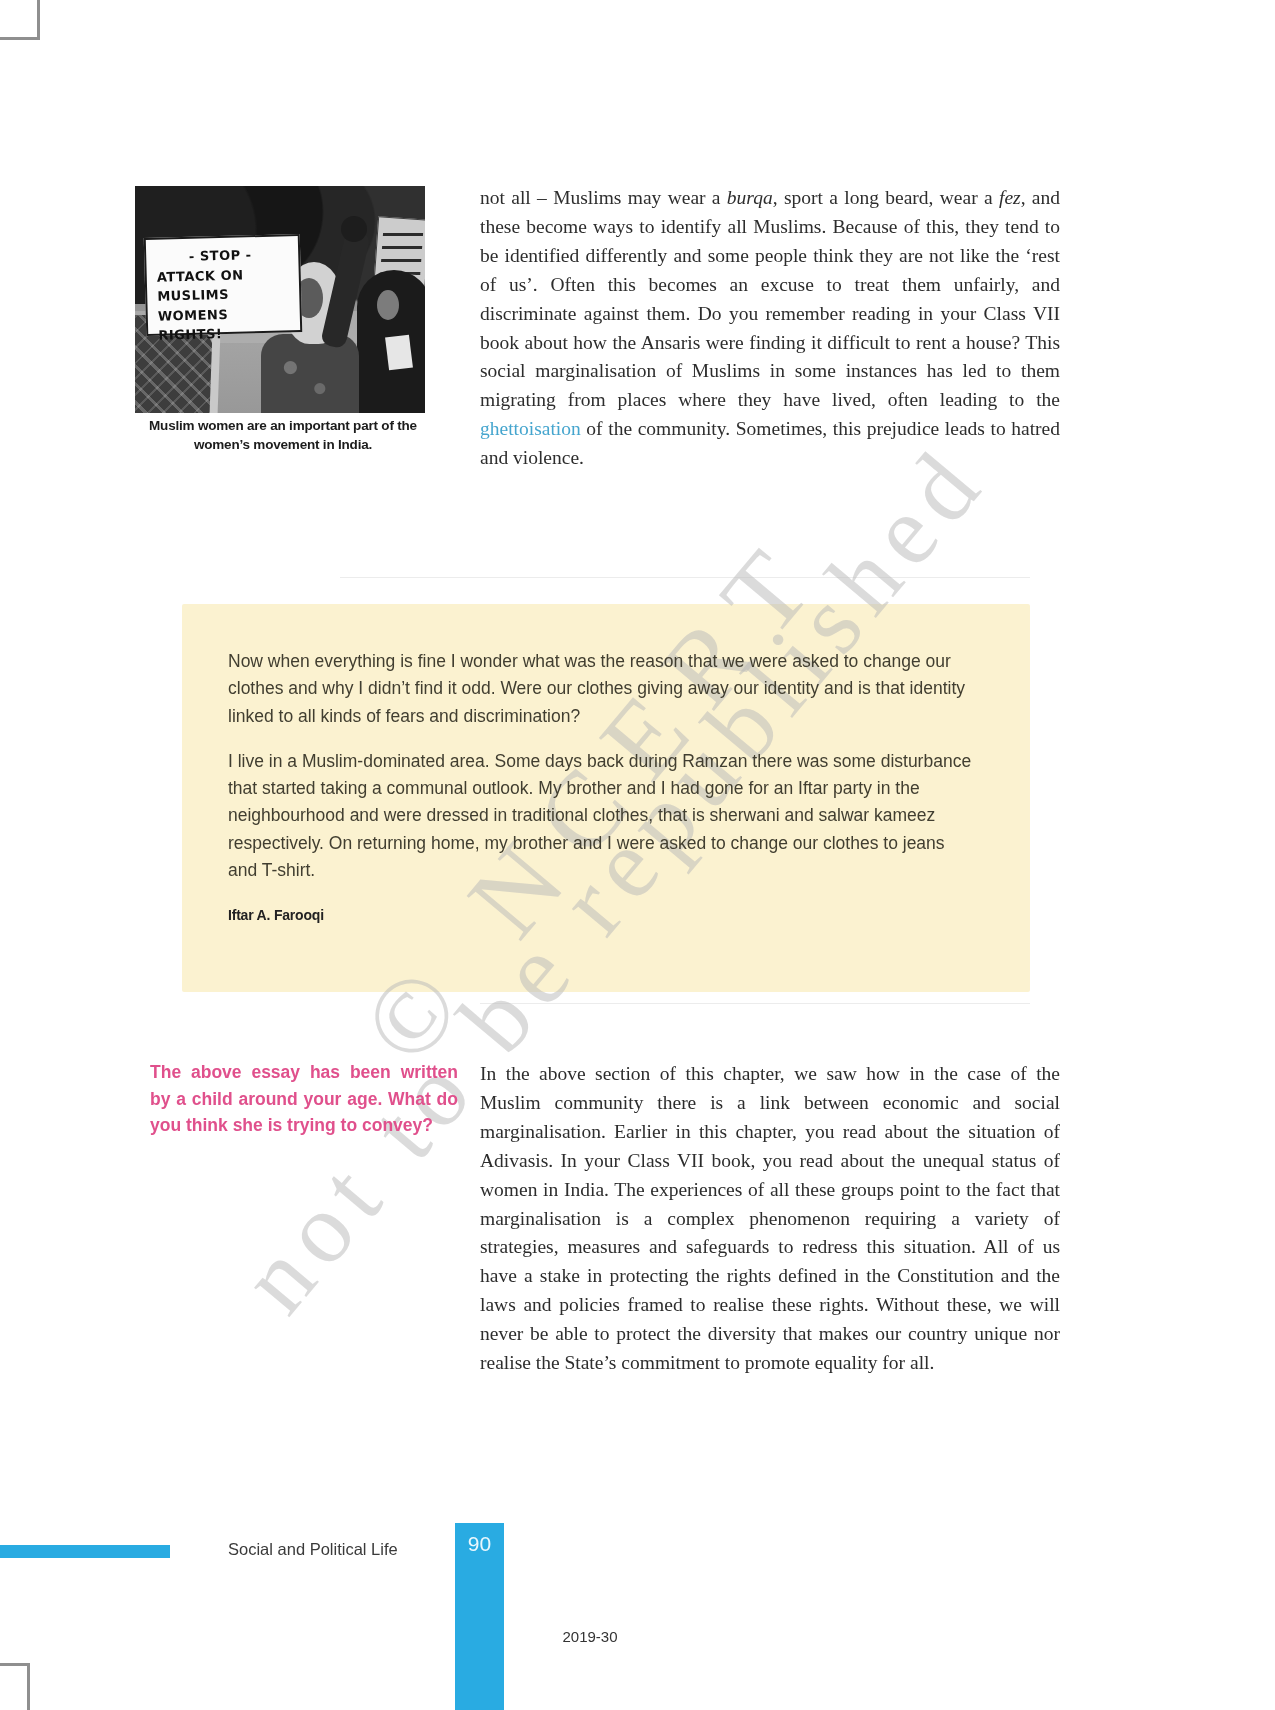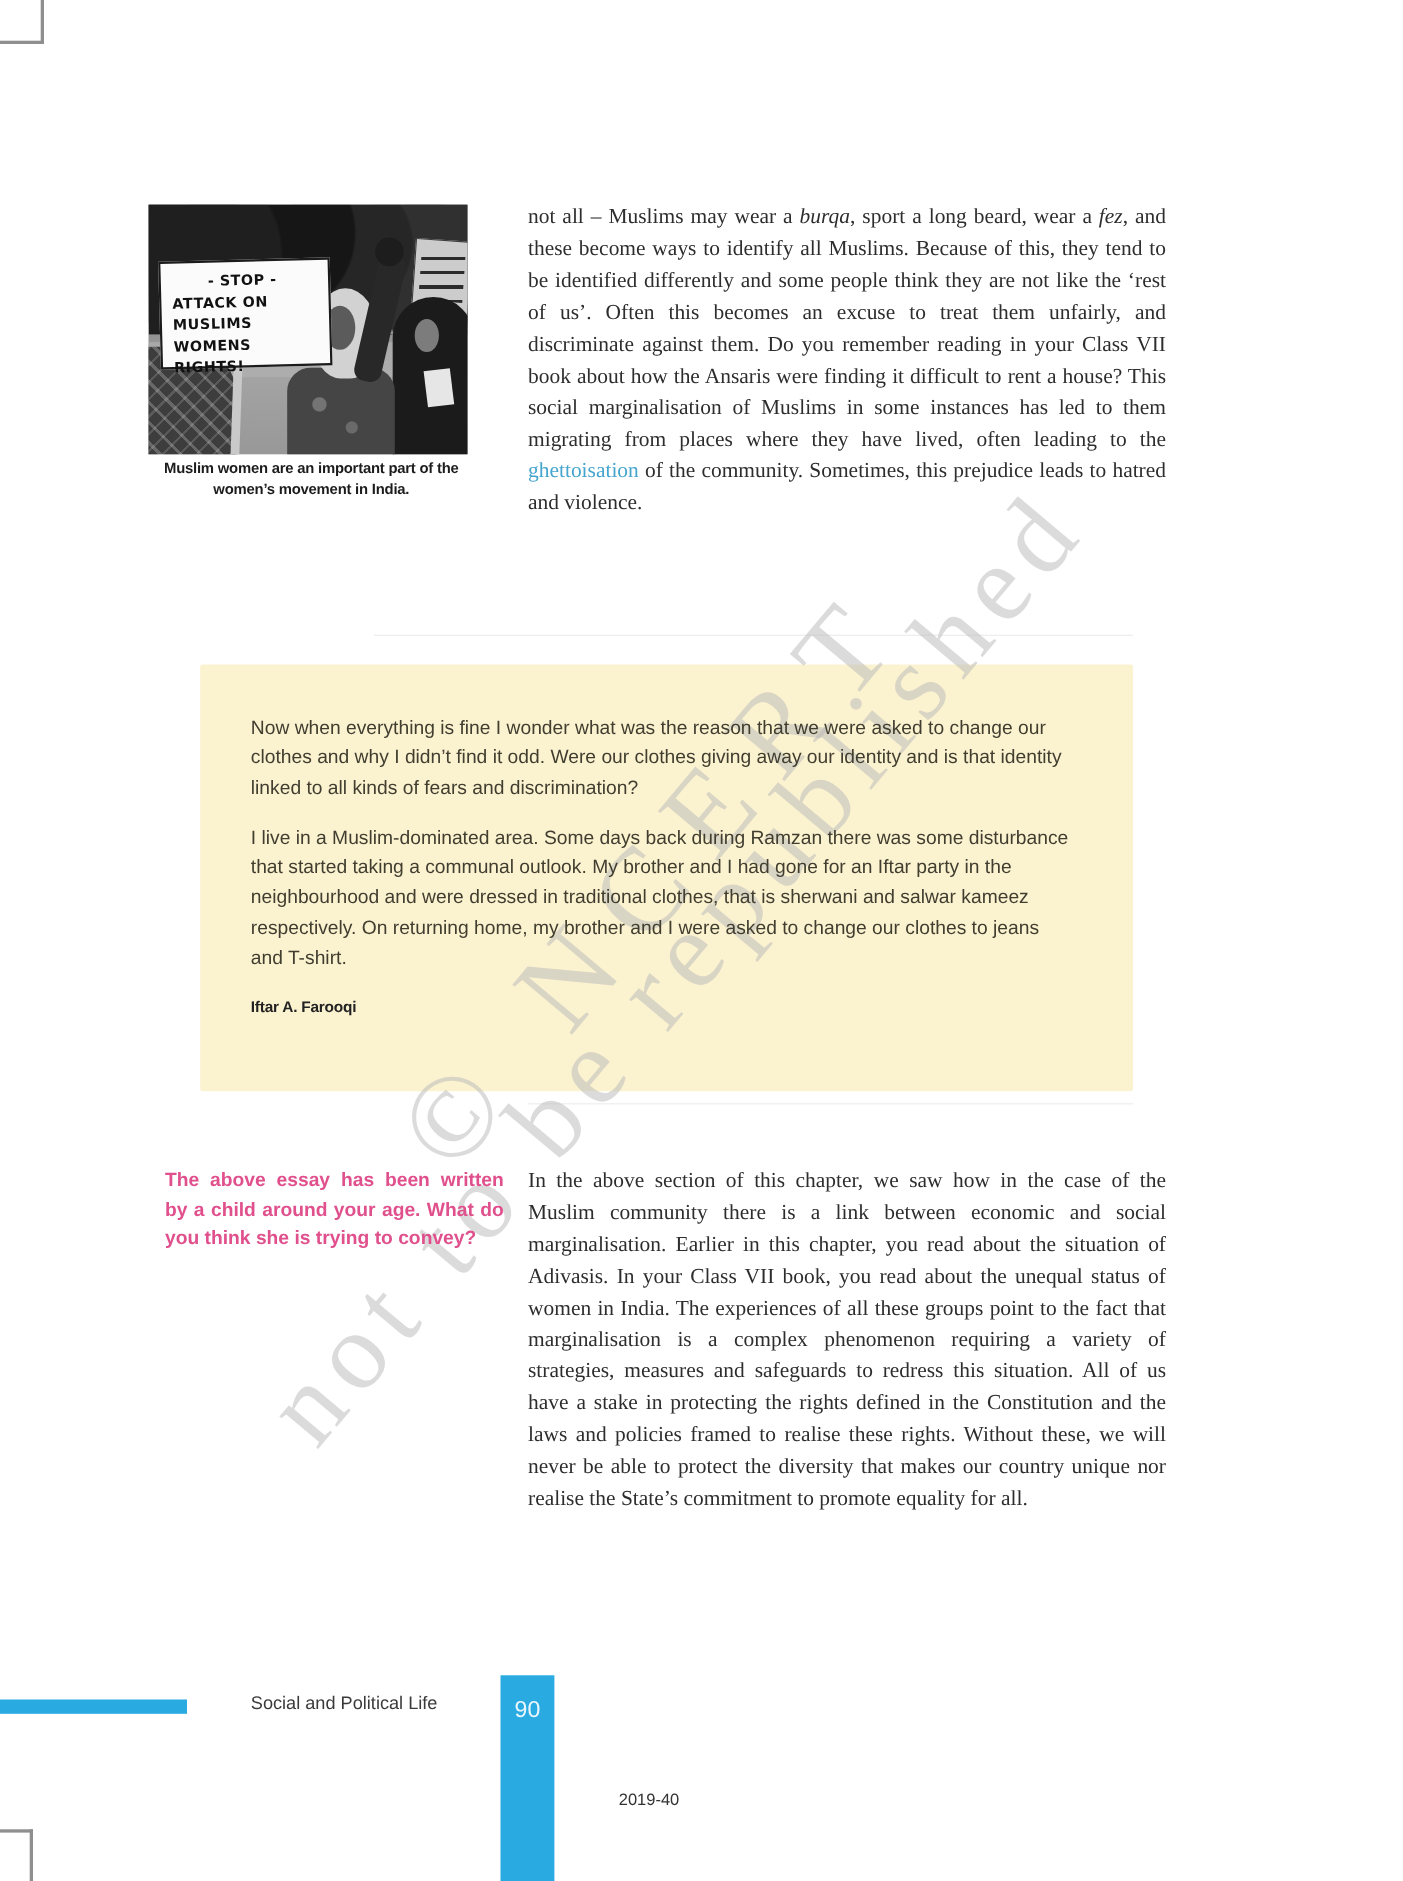--- a/index.html
+++ b/index.html
@@ -135,21 +135,21 @@
   .footer-hbar{position:absolute;left:0;top:1545px;width:170px;height:13px;background:#29abe2;z-index:2;}
   .footer-series{
     position:absolute;left:228px;top:1540px;z-index:2;
     font-family:"Liberation Sans", sans-serif;font-size:16.5px;color:#3a3a3a;text-align:center;
   }
   .footer-vbar{
     position:absolute;left:455px;top:1523px;width:49px;height:187px;
     background:#29abe2;z-index:2;text-align:center;
   }
   .footer-page{
-    display:block;padding-top:20px;
+    display:block;padding-top:9px;
     font-family:"Liberation Sans", sans-serif;font-size:21px;color:#eaf7fd;
   }
   .footer-year{
     position:absolute;left:480px;top:1628px;width:220px;z-index:2;text-align:center;
     font-family:"Liberation Sans", sans-serif;font-size:15px;color:#333;
   }
 </style>
 </head>
 <body>
 
@@ -208,15 +208,15 @@
 
   <div class="bodycol col2">
     <p>In the above section of this chapter, we saw how in the case of the Muslim community there is a link between economic and social marginalisation. Earlier in this chapter, you read about the situation of Adivasis. In your Class VII book, you read about the unequal status of women in India. The experiences of all these groups point to the fact that marginalisation is a complex phenomenon requiring a variety of strategies, measures and safeguards to redress this situation. All of us have a stake in protecting the rights defined in the Constitution and the laws and policies framed to realise these rights. Without these, we will never be able to protect the diversity that makes our country unique nor realise the State’s commitment to promote equality for all.</p>
   </div>
 
   <div class="footer-hbar"></div>
   <div class="footer-series">Social and Political Life</div>
   <div class="footer-vbar">
     <span class="footer-page">90</span>
   </div>
-  <div class="footer-year">2019-40</div>
+  <div class="footer-year">2019-30</div>
 
 </div>
 
 </body></html>

